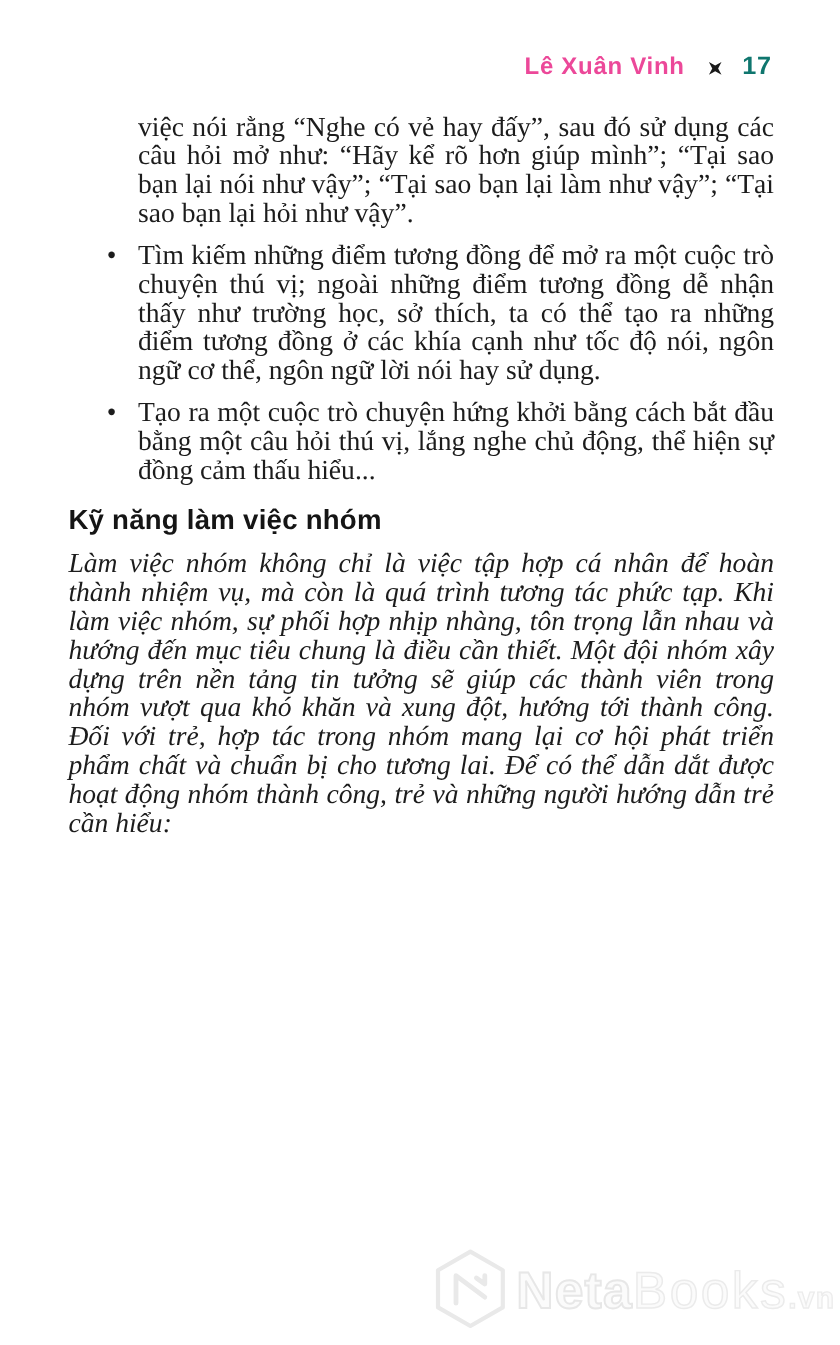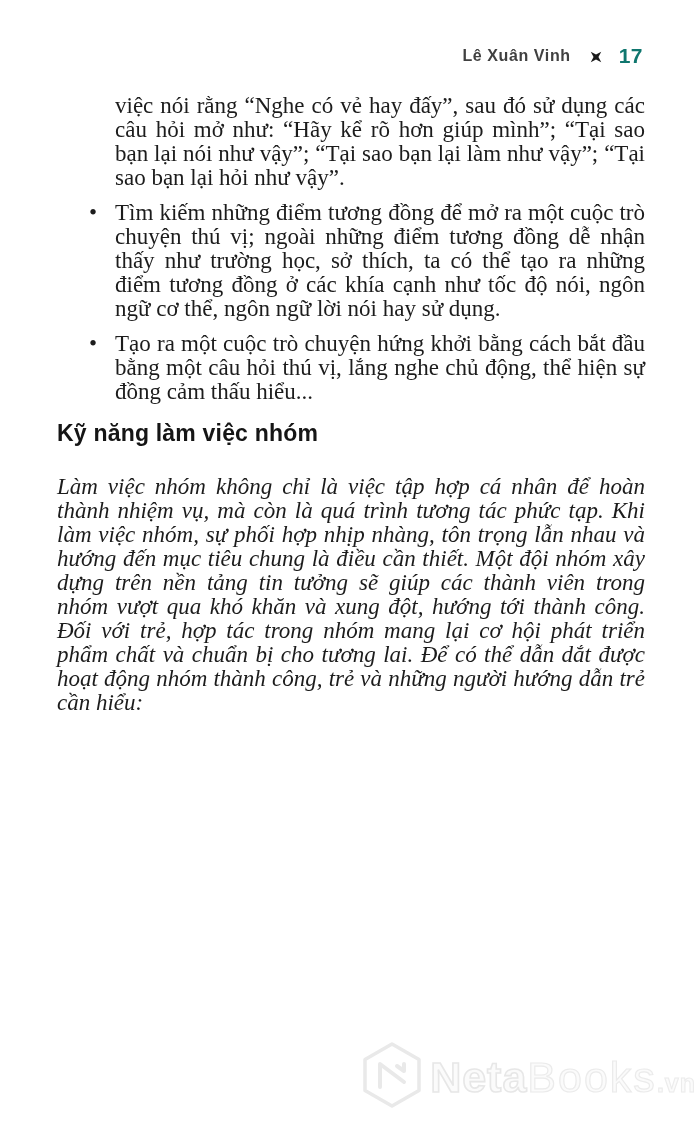--- a/index.html
+++ b/index.html
@@ -17,24 +17,24 @@
   }
 
   
   .header {
     position:absolute;
     top:44px; right:57px;
     display:flex; align-items:center;
     font-family:"Liberation Sans", sans-serif;
   }
   .author {
-    font-size:16px;
+    font-size:20px;
     font-weight:600;
     letter-spacing:0.6px;
-    color:#404040;
+    color:#ec4899;
     margin-left:20px;
   }
   .header-star {
     width:14px; height:14px;
     margin:2px 16px 0 18px;
     display:inline-block;
   }
   .header-star svg { display:block; }
   .page-number {
     font-size:21px;
@@ -64,21 +64,21 @@
     left:-26px; top:0;
     font-size:23px;
   }
   .section-heading {
     font-family:"Liberation Sans", sans-serif;
     font-weight:700;
     font-size:23px;
     color:#151515;
     text-align:left;
     margin-top:17px;
-    margin-bottom:30px;
+    margin-bottom:13px;
     letter-spacing:0.2px;
   }
   .main-paragraph { margin-top:0;font-style:italic; }
 
   
   .watermark {
     position:absolute;
     right:4px; bottom:8px;
     display:flex; align-items:center;
     user-select:none;

